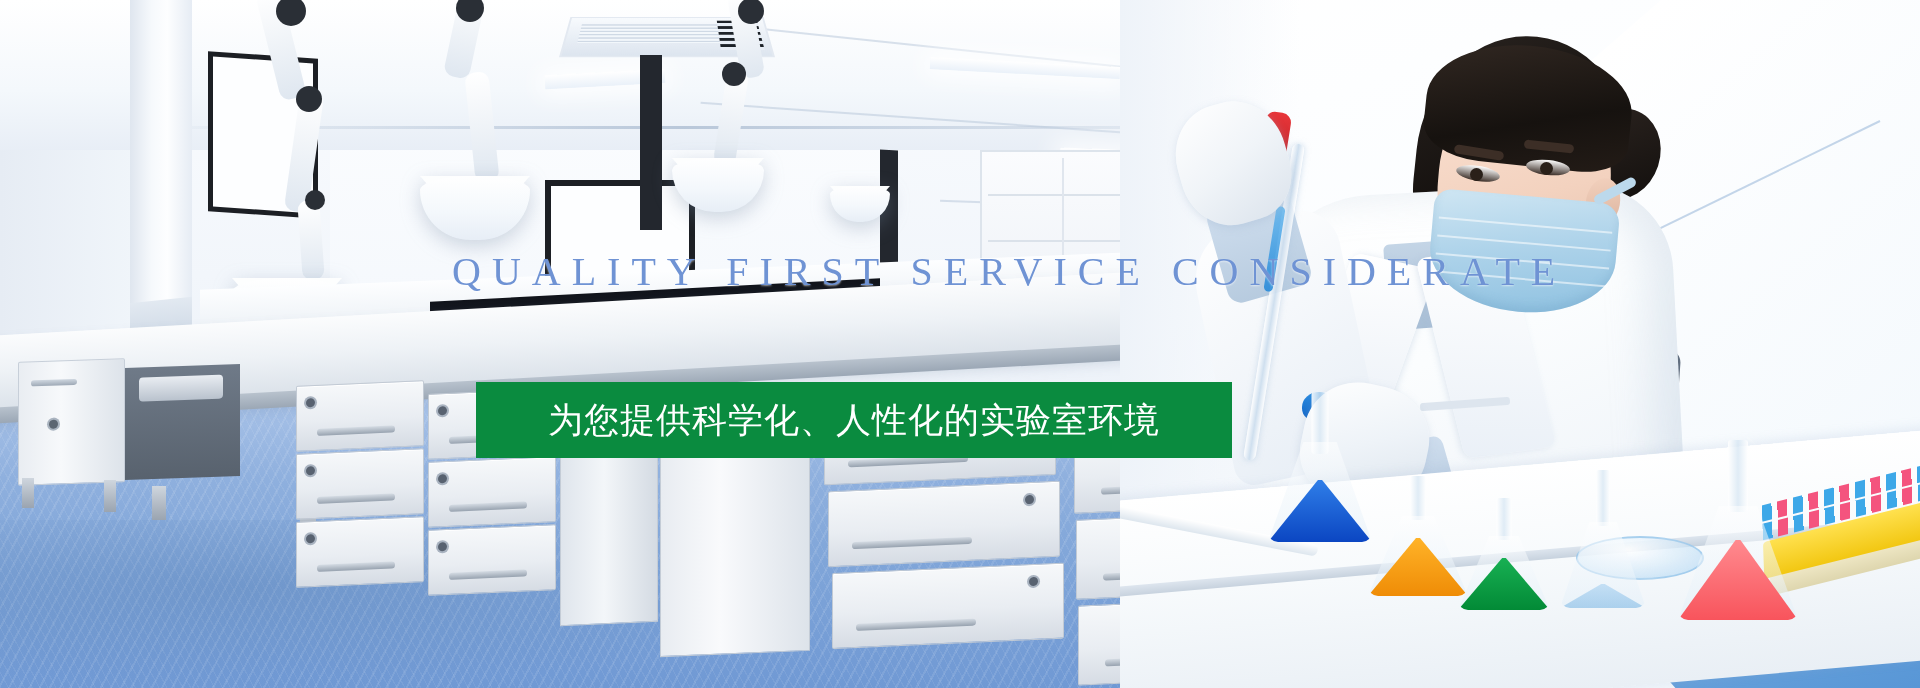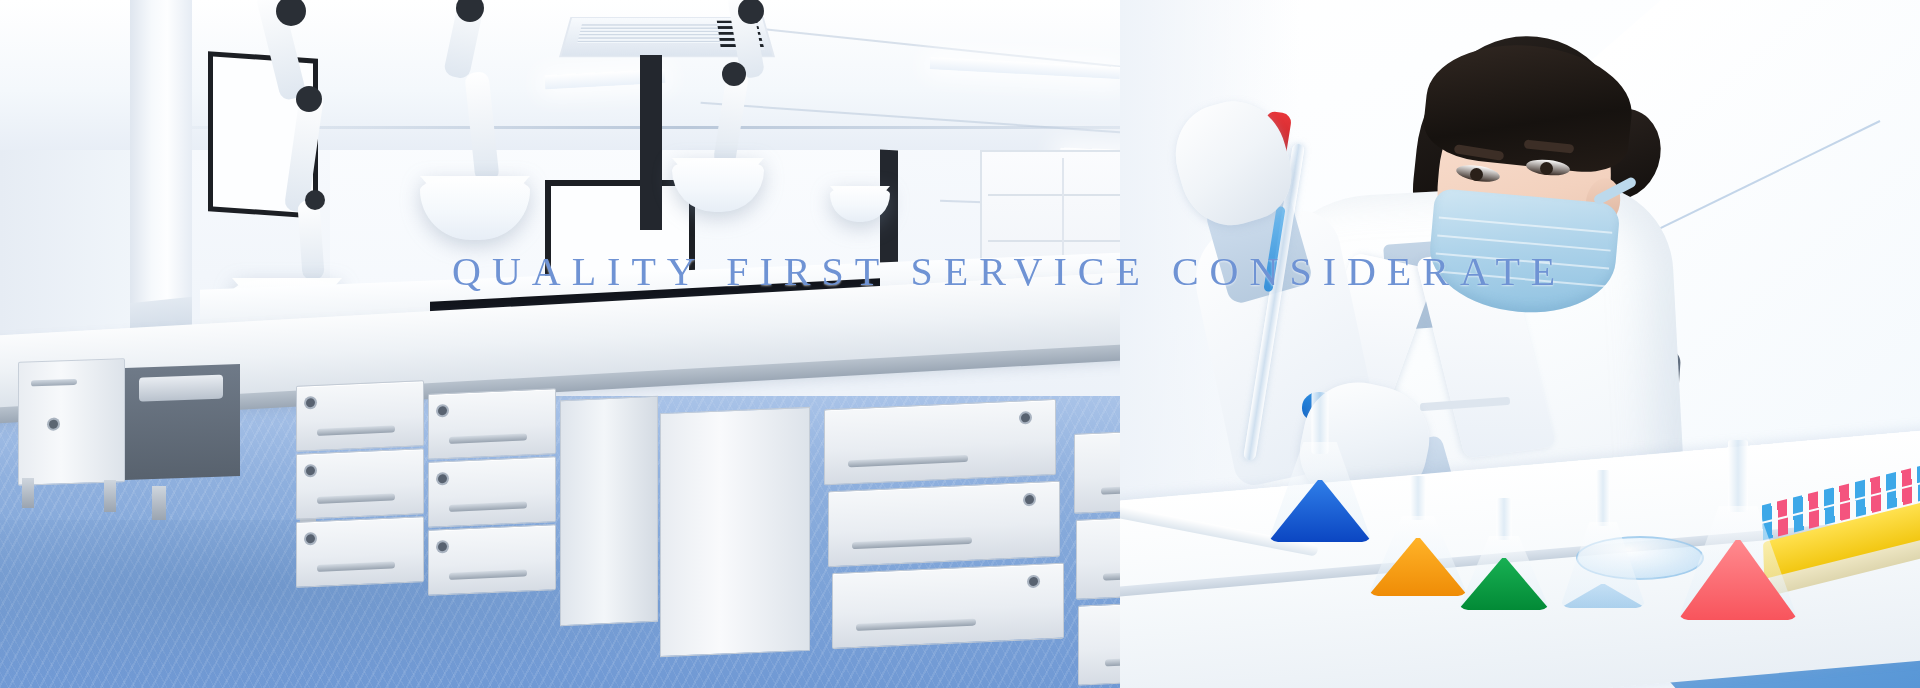--- a/index.html
+++ b/index.html
@@ -765,15 +765,18 @@
       <div class="neck"></div>
         <div class="body"></div>
         <div class="liq"></div>
     </div>
   </div>
 
   <div class="text-block">
     <div class="eyebrow">QUALITY FIRST SERVICE CONSIDERATE</div>
 
 
+    <div class="subbar">
+      <span>为您提供科学化、人性化的实验室环境</span>
+    </div>
   </div>
 
 </div>
 
 </body></html>

